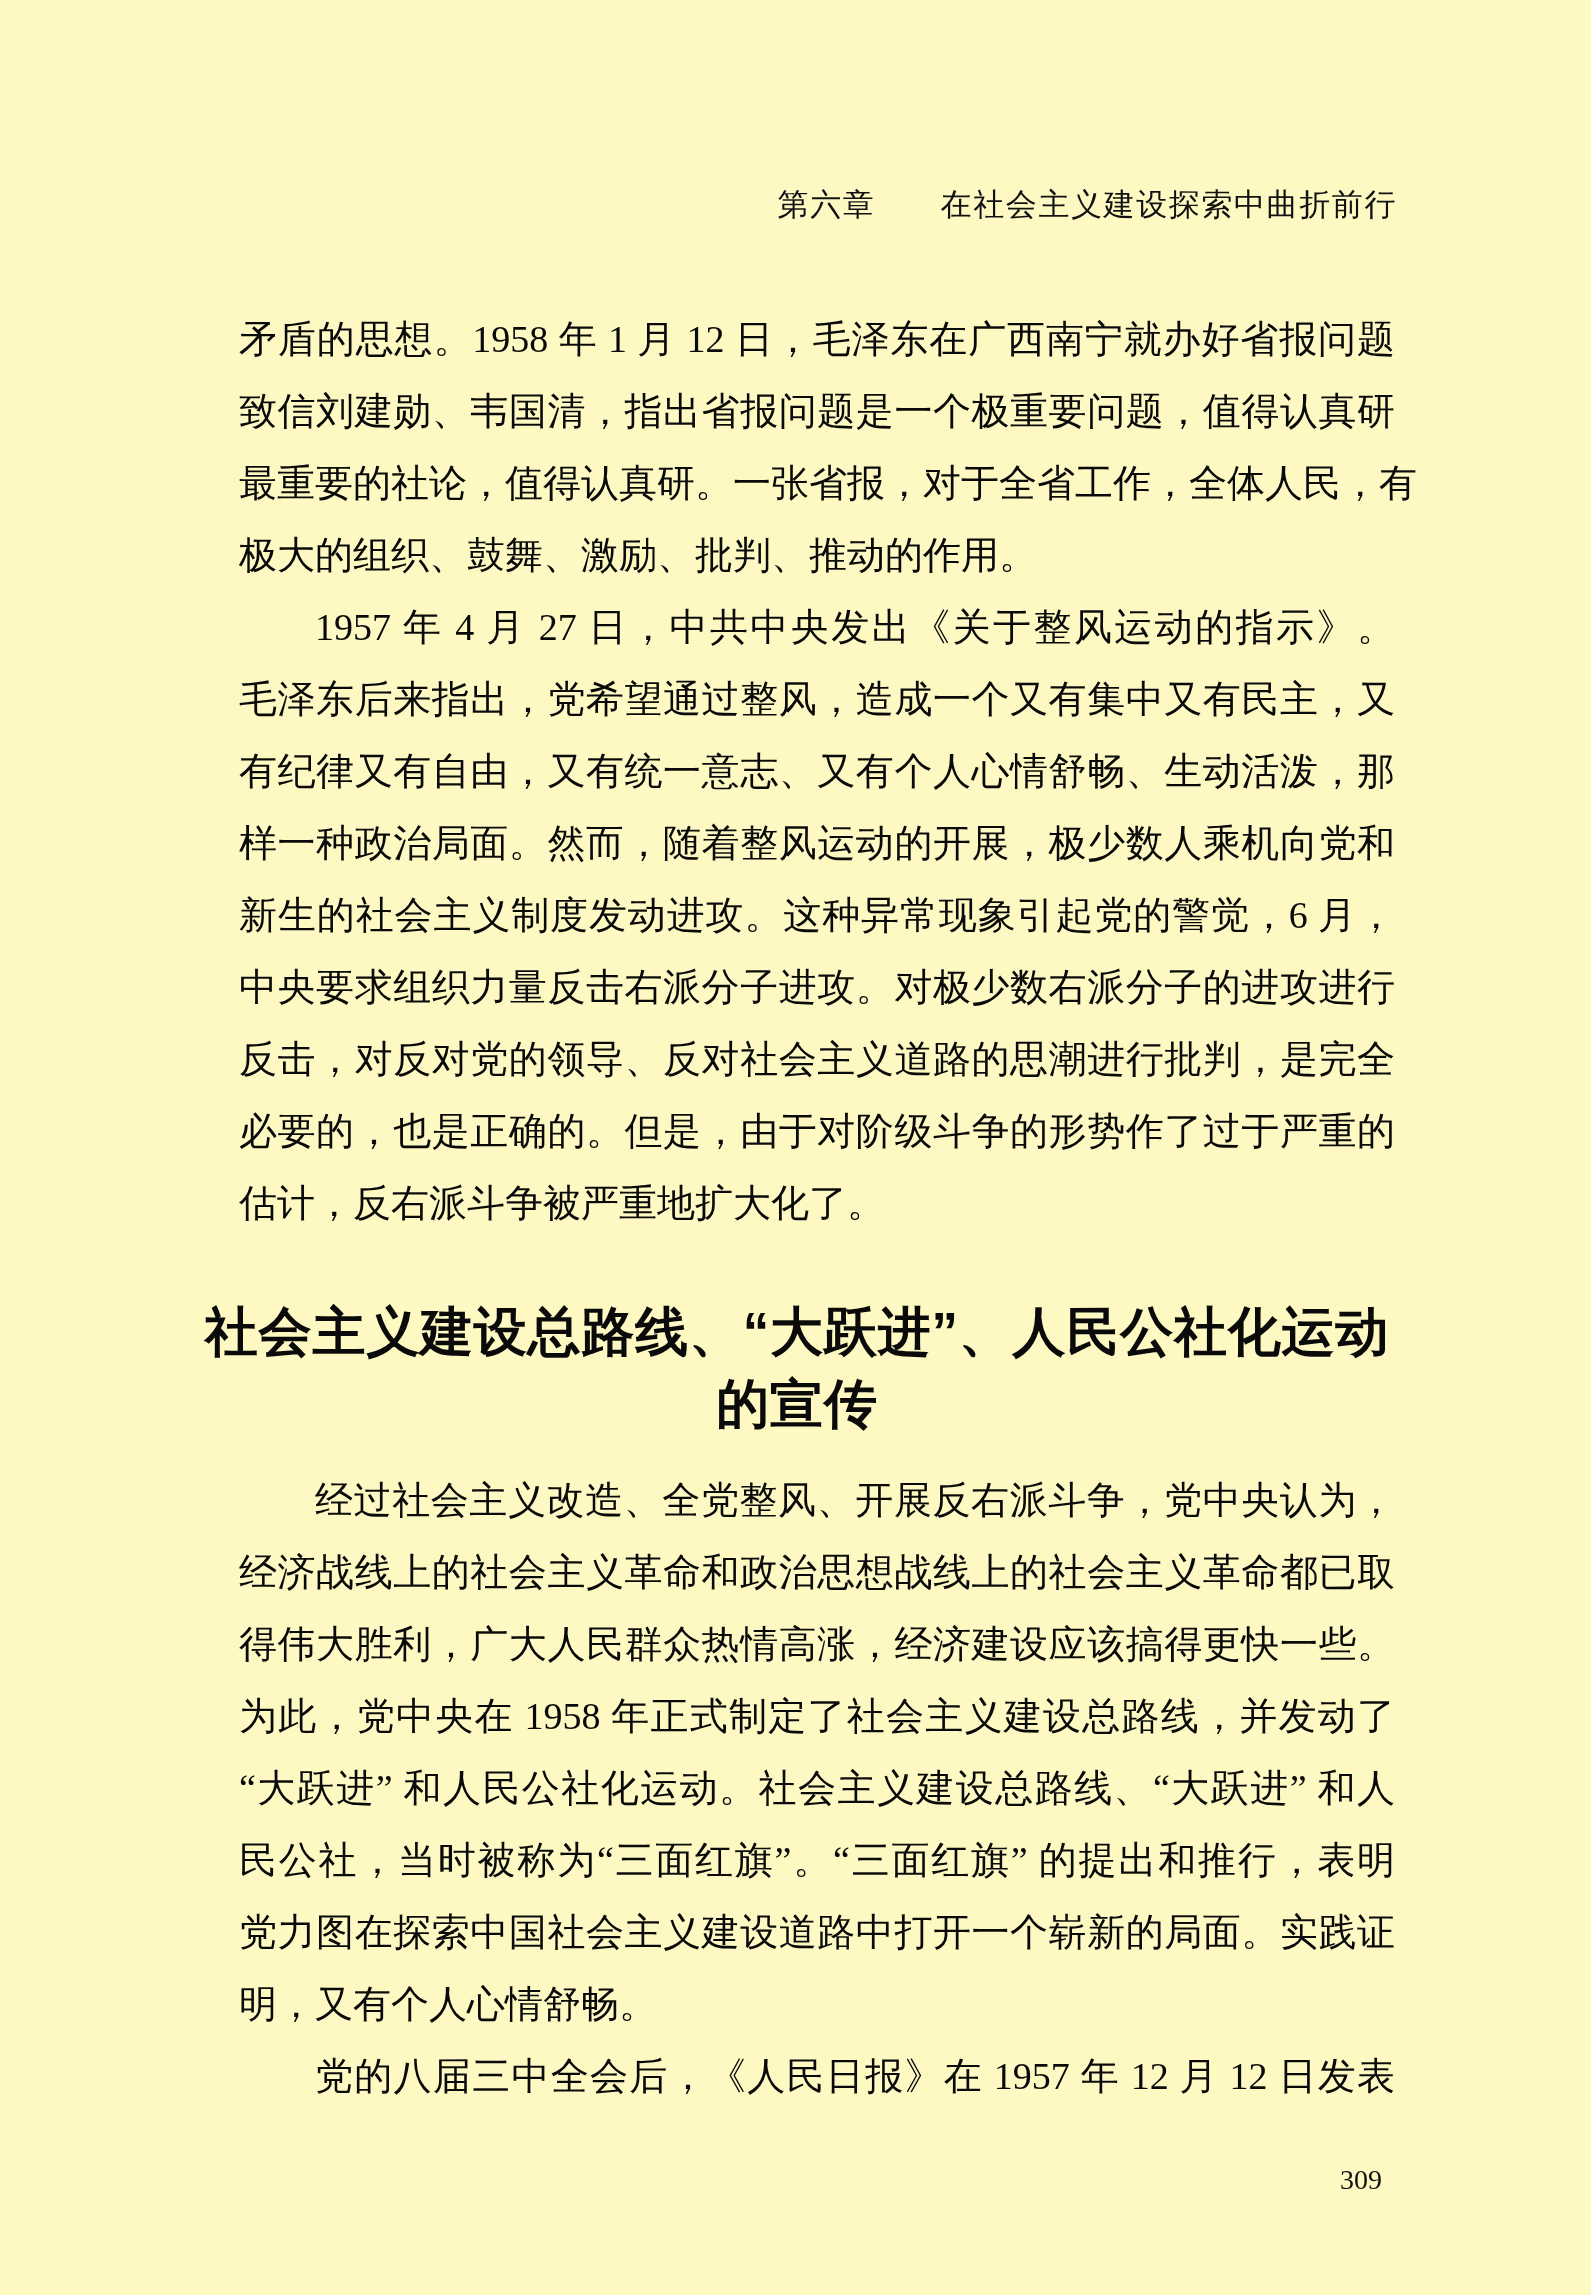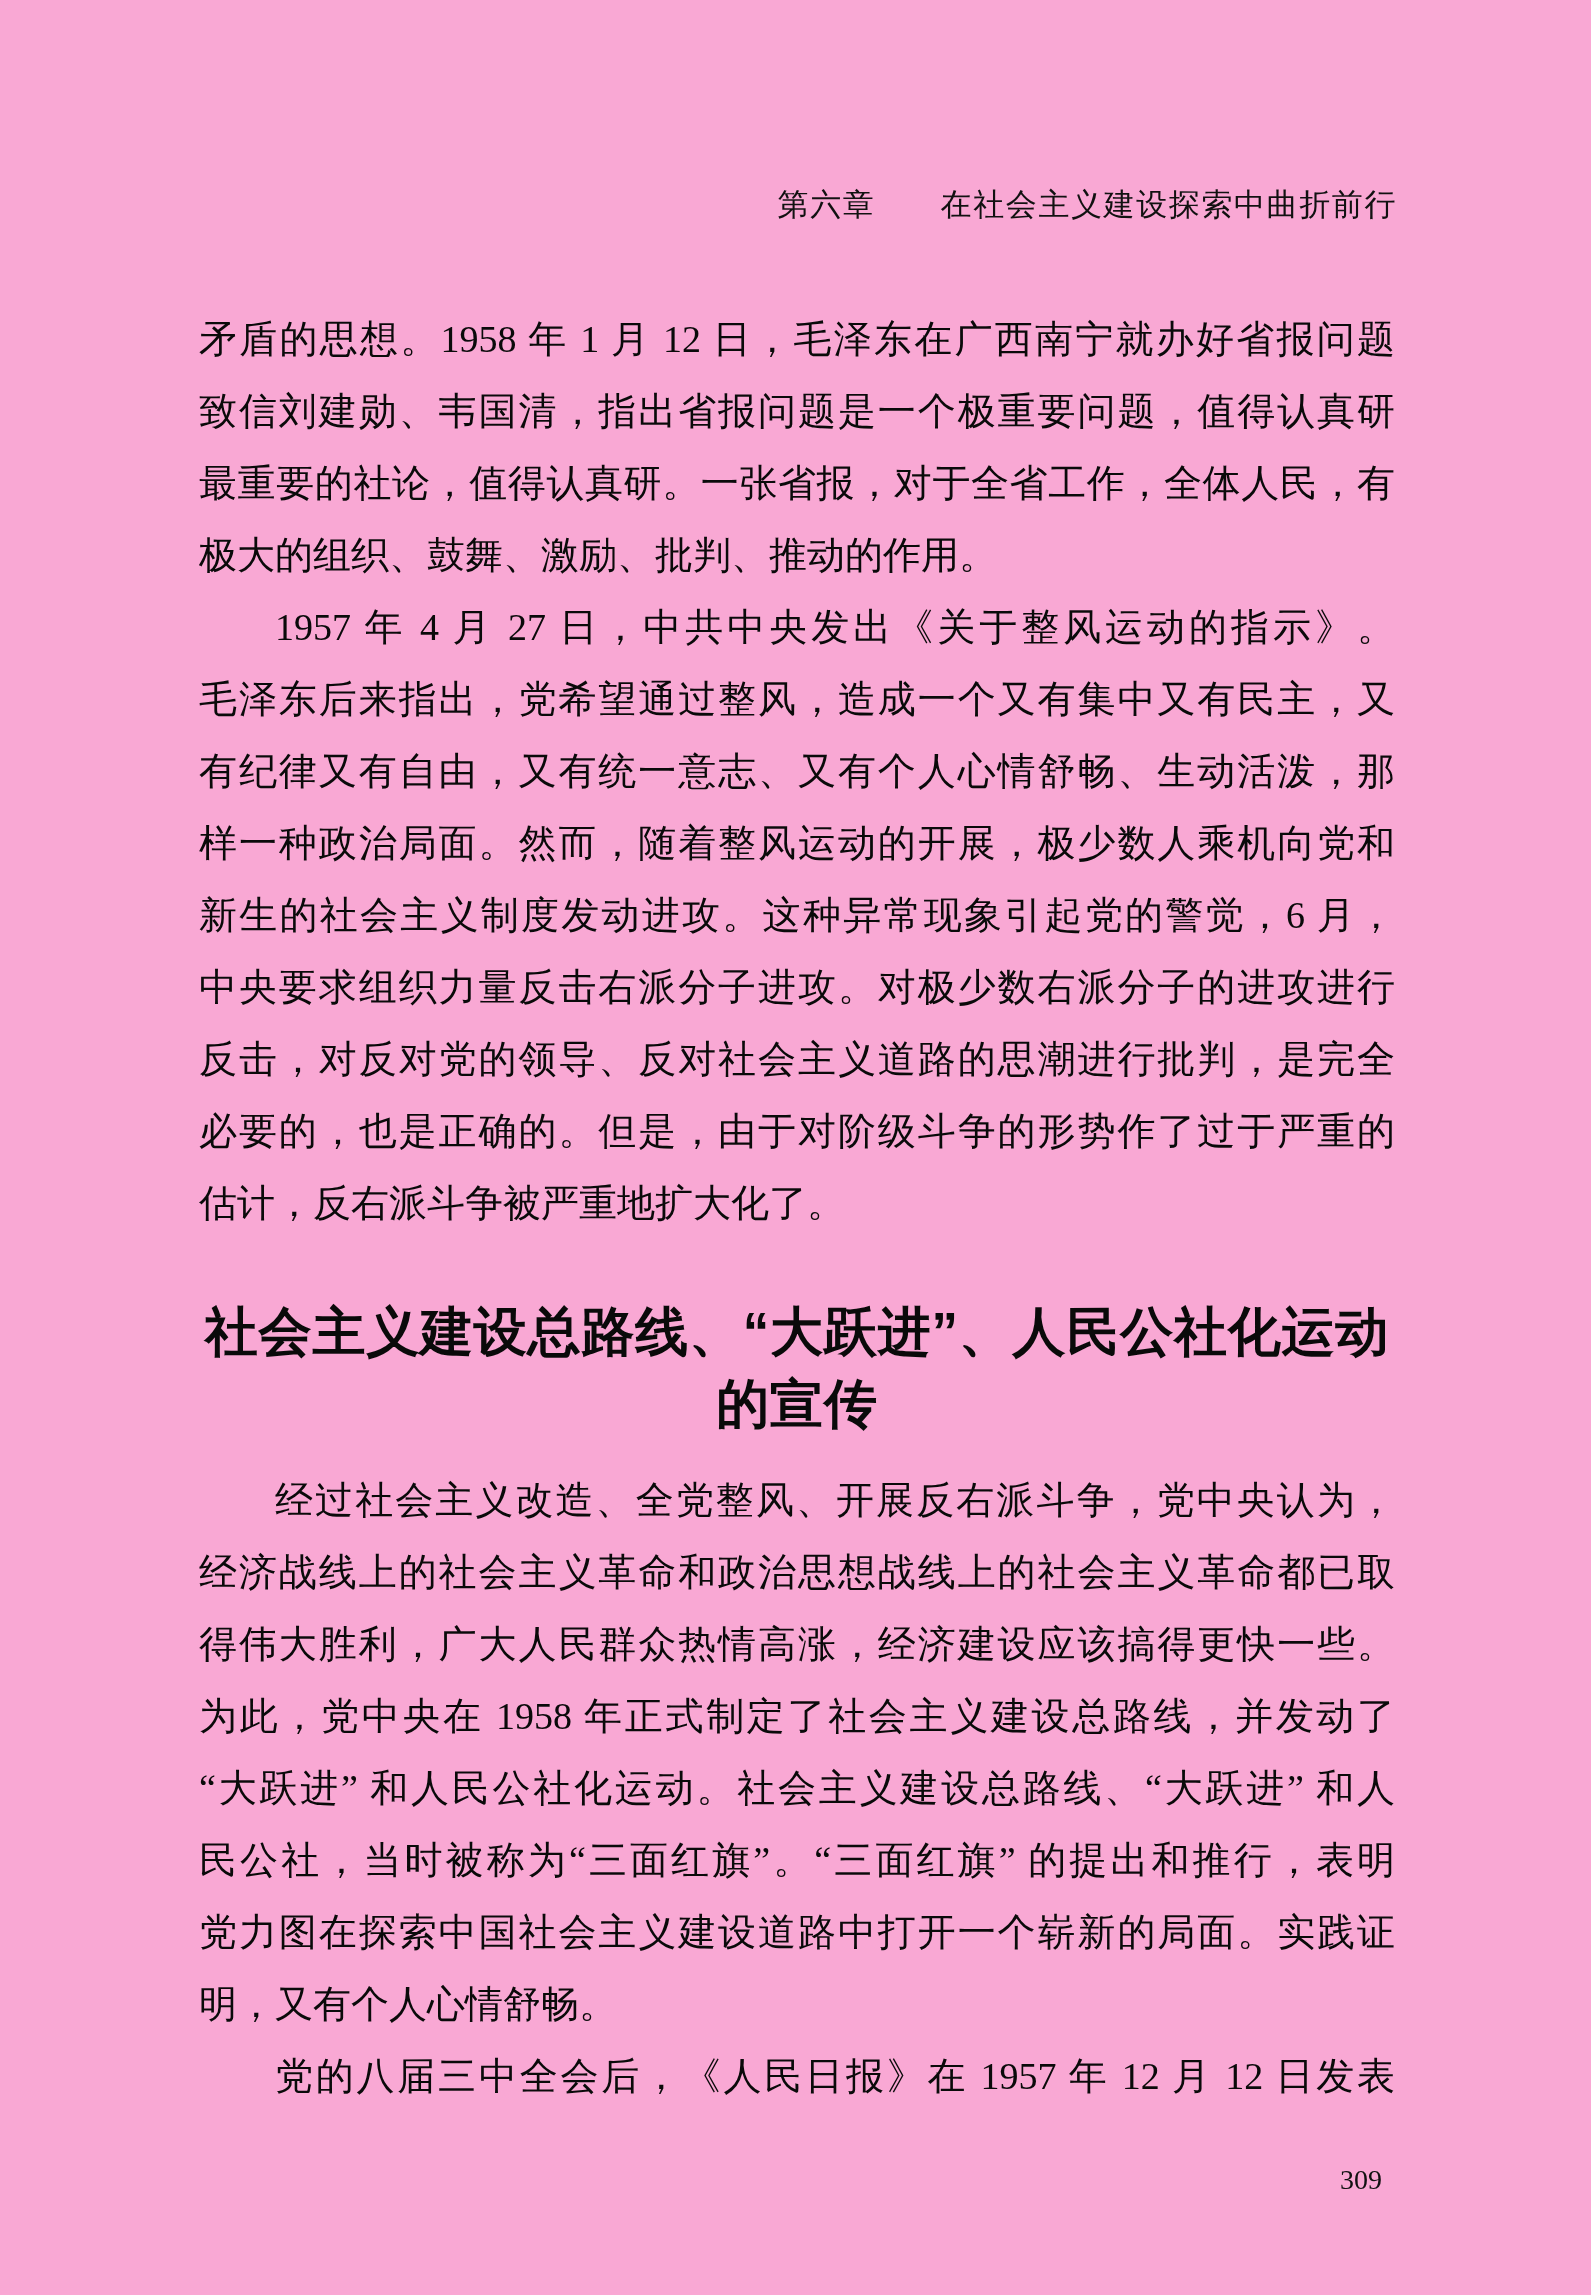--- a/index.html
+++ b/index.html
@@ -4,21 +4,21 @@
 <style>
   html, body {
     margin: 0;
     padding: 0;
     background: #e8e8e8;
   }
   .page {
     position: relative;
     width: 1592px;
     height: 2295px;
-    background: #f9a8d4;
+    background: #fef9c3;
     color: #0a0a0a;
     margin: 0 auto;
     overflow: hidden;
   }
   .running-head {
     position: absolute;
     top: 184px;
     left: 199px;
     right: 195px;
     text-align: right;
@@ -37,20 +37,21 @@
     font-size: 38px;
   }
   .para { margin: 0; }
   .line {
     line-height: 72px;
     height: 72px;
     text-align: justify;
     text-align-last: justify;
     text-justify: inter-character;
     white-space: nowrap;
+    margin-left: 40px;
   }
   .line.short {
     text-align-last: left;
   }
   .line.indent {
     text-indent: 2em;
   }
   .section-heading {
     font-family: "Liberation Sans", sans-serif;
     font-weight: bold;

